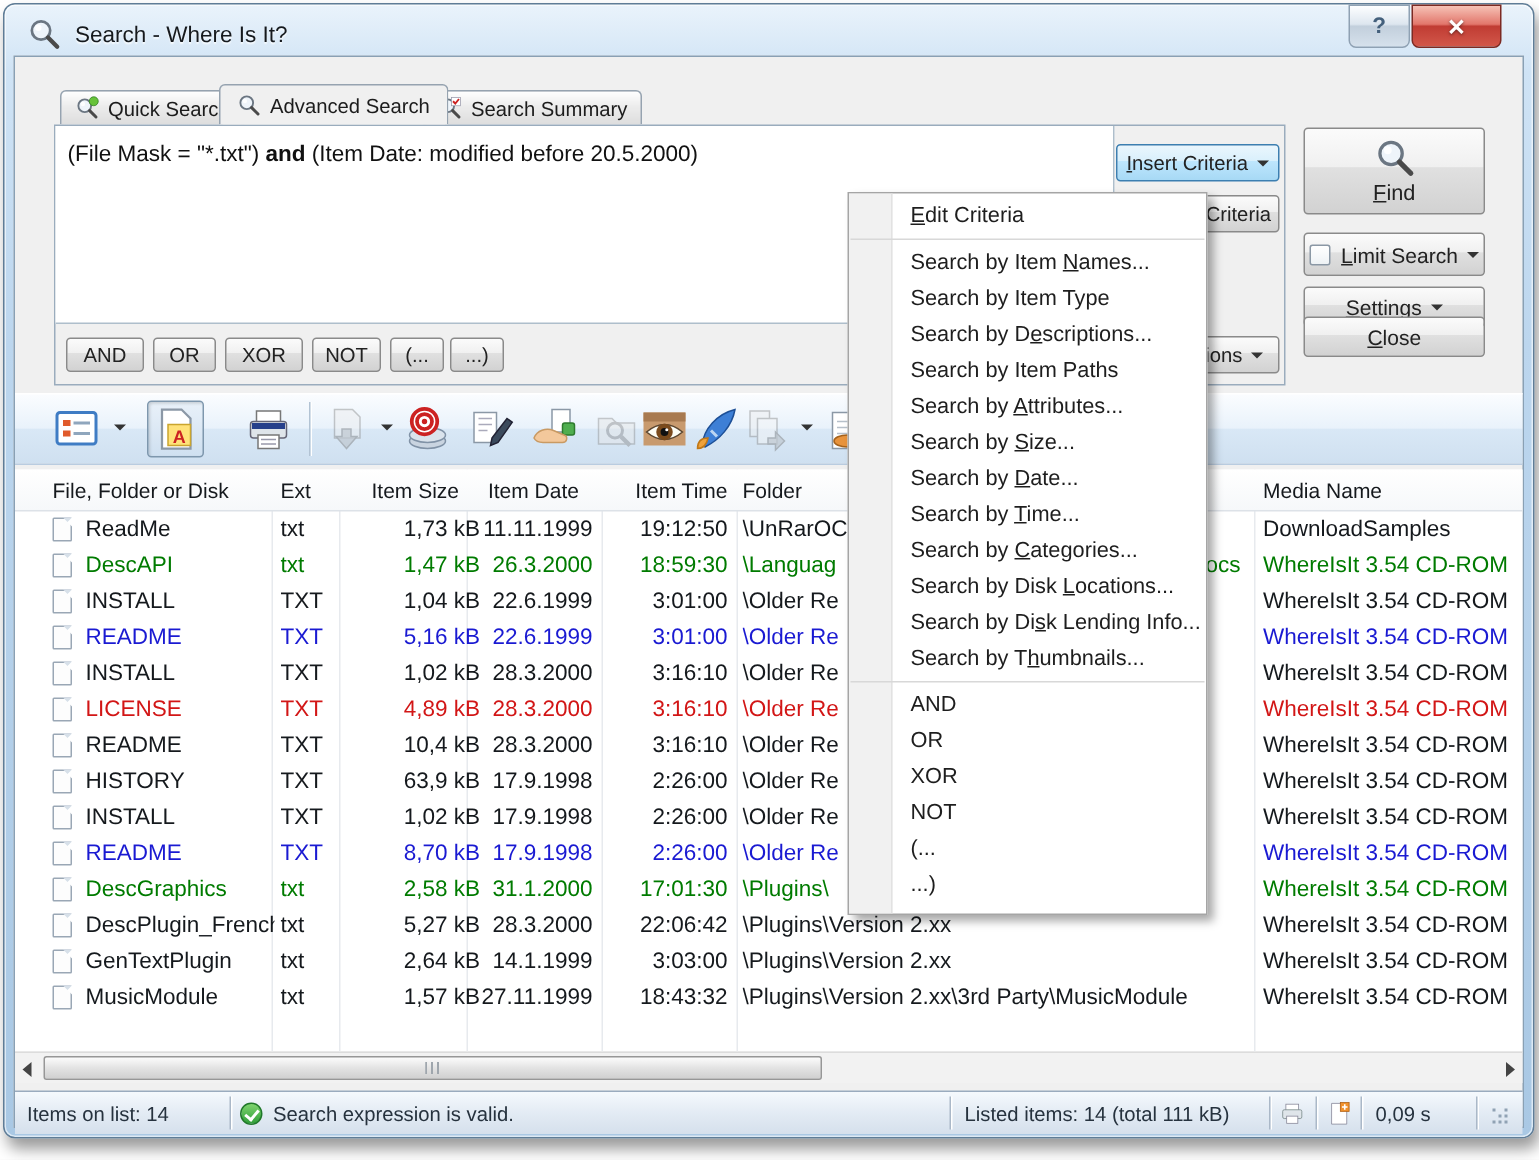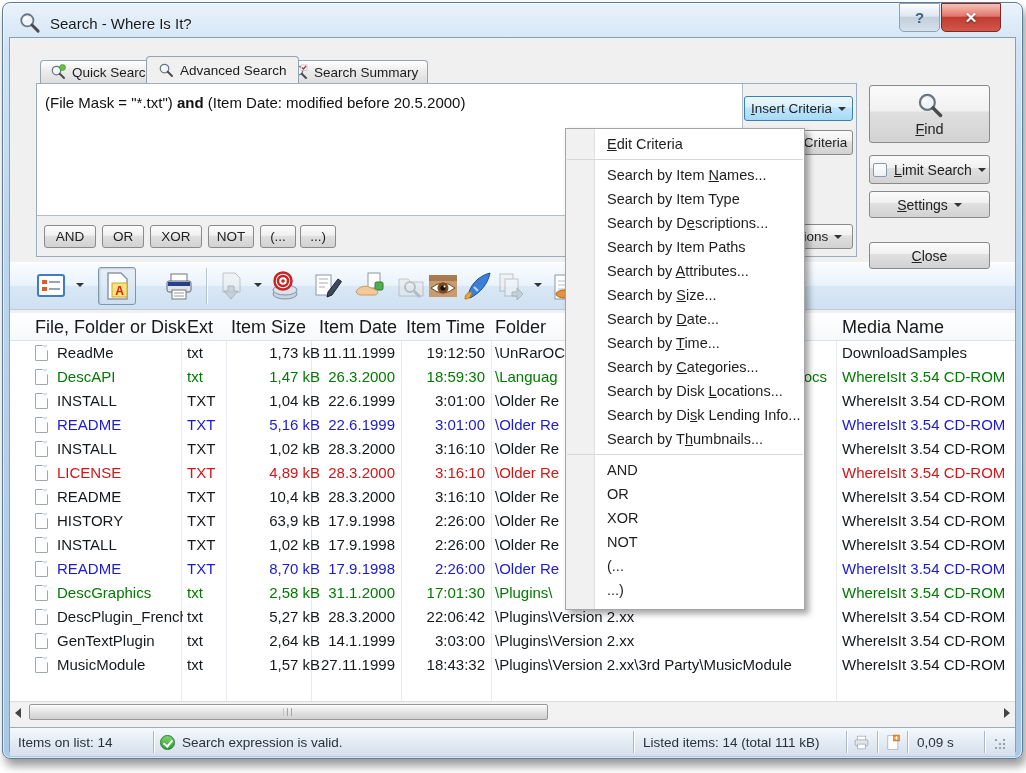--- a/index.html
+++ b/index.html
@@ -55,21 +55,21 @@
   .tbtn { position:absolute; top:5px; width:38px; height:38px; display:flex; align-items:center; justify-content:center; border-radius:3px; }
   .tbtn.pressed { border:1px solid #7e97ad; background:linear-gradient(#e9f1f9,#cfe0f0); box-shadow: inset 1px 1px 2px rgba(0,0,0,.15); }
   .tbtn.disabled svg { filter:grayscale(1); opacity:.45; }
   .tcaret { position:absolute; top:21px; width:0; height:0; border-left:4px solid transparent;
     border-right:4px solid transparent; border-top:4px solid #333; }
   .tsep { position:absolute; top:6px; width:1px; height:36px; background:#b2c3d4; box-shadow:1px 0 0 #fff; }
 
   
   .list { left:10px; top:313px; width:1005px; height:388px; background:#fff; overflow:hidden; }
   .lheader { position:absolute; left:0; top:0; width:100%; height:28px;
-    background:linear-gradient(#ffffff,#f6f8fa); border-bottom:1px solid #dde2e8; font-size:18px; color:#15191d; z-index:2; }
+    background:linear-gradient(#ffffff,#f6f8fa); border-bottom:1px solid #dde2e8; font-size:14px; color:#15191d; z-index:2; }
   .hcell { position:absolute; top:0; height:28px; line-height:28px; white-space:nowrap; }
   .vline { position:absolute; top:0; bottom:0; width:1px; background:#e7eaee; z-index:1; }
   .rows { position:absolute; left:0; top:28px; width:100%; z-index:2; }
   .lrow { position:relative; height:24px; line-height:24px; font-size:15px; color:#15191d; }
   .lrow.green { color:#007b00; } .lrow.blue { color:#1a1ad2; } .lrow.red { color:#d21616; }
   .cell { position:absolute; top:0; height:24px; white-space:nowrap; overflow:hidden; }
   .fico { position:absolute; left:25px; top:4px; width:13px; height:16px; background:#fdfdfd;
     border:1px solid #9aa7b5; border-radius:1px; }
   .fico::after { content:''; position:absolute; right:-1px; top:-1px; width:0; height:0;
     border:3px solid; border-color:#d7e0e9 #ffffff transparent transparent; }
@@ -206,21 +206,21 @@
 </div>
 <div class="abs btn wide-btn" style="top:155px;height:29px">
     <span class="cb"></span>
     <span><u>L</u>imit Search</span>
     <span class="caret"></span>
   </div>
 <div class="abs btn wide-btn" style="top:191px">
     <span><u>S</u>ettings</span>
     <span class="caret"></span>
   </div>
-<div class="abs btn wide-btn" style="top:242px">
+<div class="abs btn wide-btn" style="top:211px">
     <span><u>C</u>lose</span>
   </div>
 
 <div class="abs toolbar">
   <div class="tbtn" style="left:22px">
     <svg width="32" height="32" viewBox="0 0 32 32">
         <rect x="3" y="5" width="26" height="21" rx="2" fill="#fff" stroke="#3f7cc4" stroke-width="2"></rect>
         <rect x="7" y="10" width="5" height="4" fill="#e05a2b"></rect>
         <rect x="14" y="11" width="11" height="2" fill="#8fa6bd"></rect>
         <rect x="7" y="17" width="5" height="4" fill="#e05a2b"></rect>
@@ -325,21 +325,21 @@
   <div class="vline" style="left:171px"></div>
   <div class="vline" style="left:216px"></div>
   <div class="vline" style="left:301px"></div>
   <div class="vline" style="left:391px"></div>
   <div class="vline" style="left:481px"></div>
   <div class="vline" style="left:826px"></div>
   <div class="lheader">
     <span class="hcell" style="left:25px">File, Folder or Disk</span>
     <span class="hcell" style="left:177px">Ext</span>
     <span class="hcell" style="left:216px;width:80px;text-align:right">Item Size</span>
-    <span class="hcell" style="left:309px;width:84px;text-align:left">Item Date</span>
+    <span class="hcell" style="left:292px;width:84px;text-align:right">Item Date</span>
     <span class="hcell" style="left:391px;width:84px;text-align:right">Item Time</span>
     <span class="hcell" style="left:485px">Folder</span>
     <span class="hcell" style="left:832px">Media Name</span>
   </div>
   <div class="rows">
       <div class="lrow ">
         <span class="fico"></span>
         <span class="cell c-name">ReadMe</span>
         <span class="cell c-ext">txt</span>
         <span class="cell c-size">1,73 kB</span>

